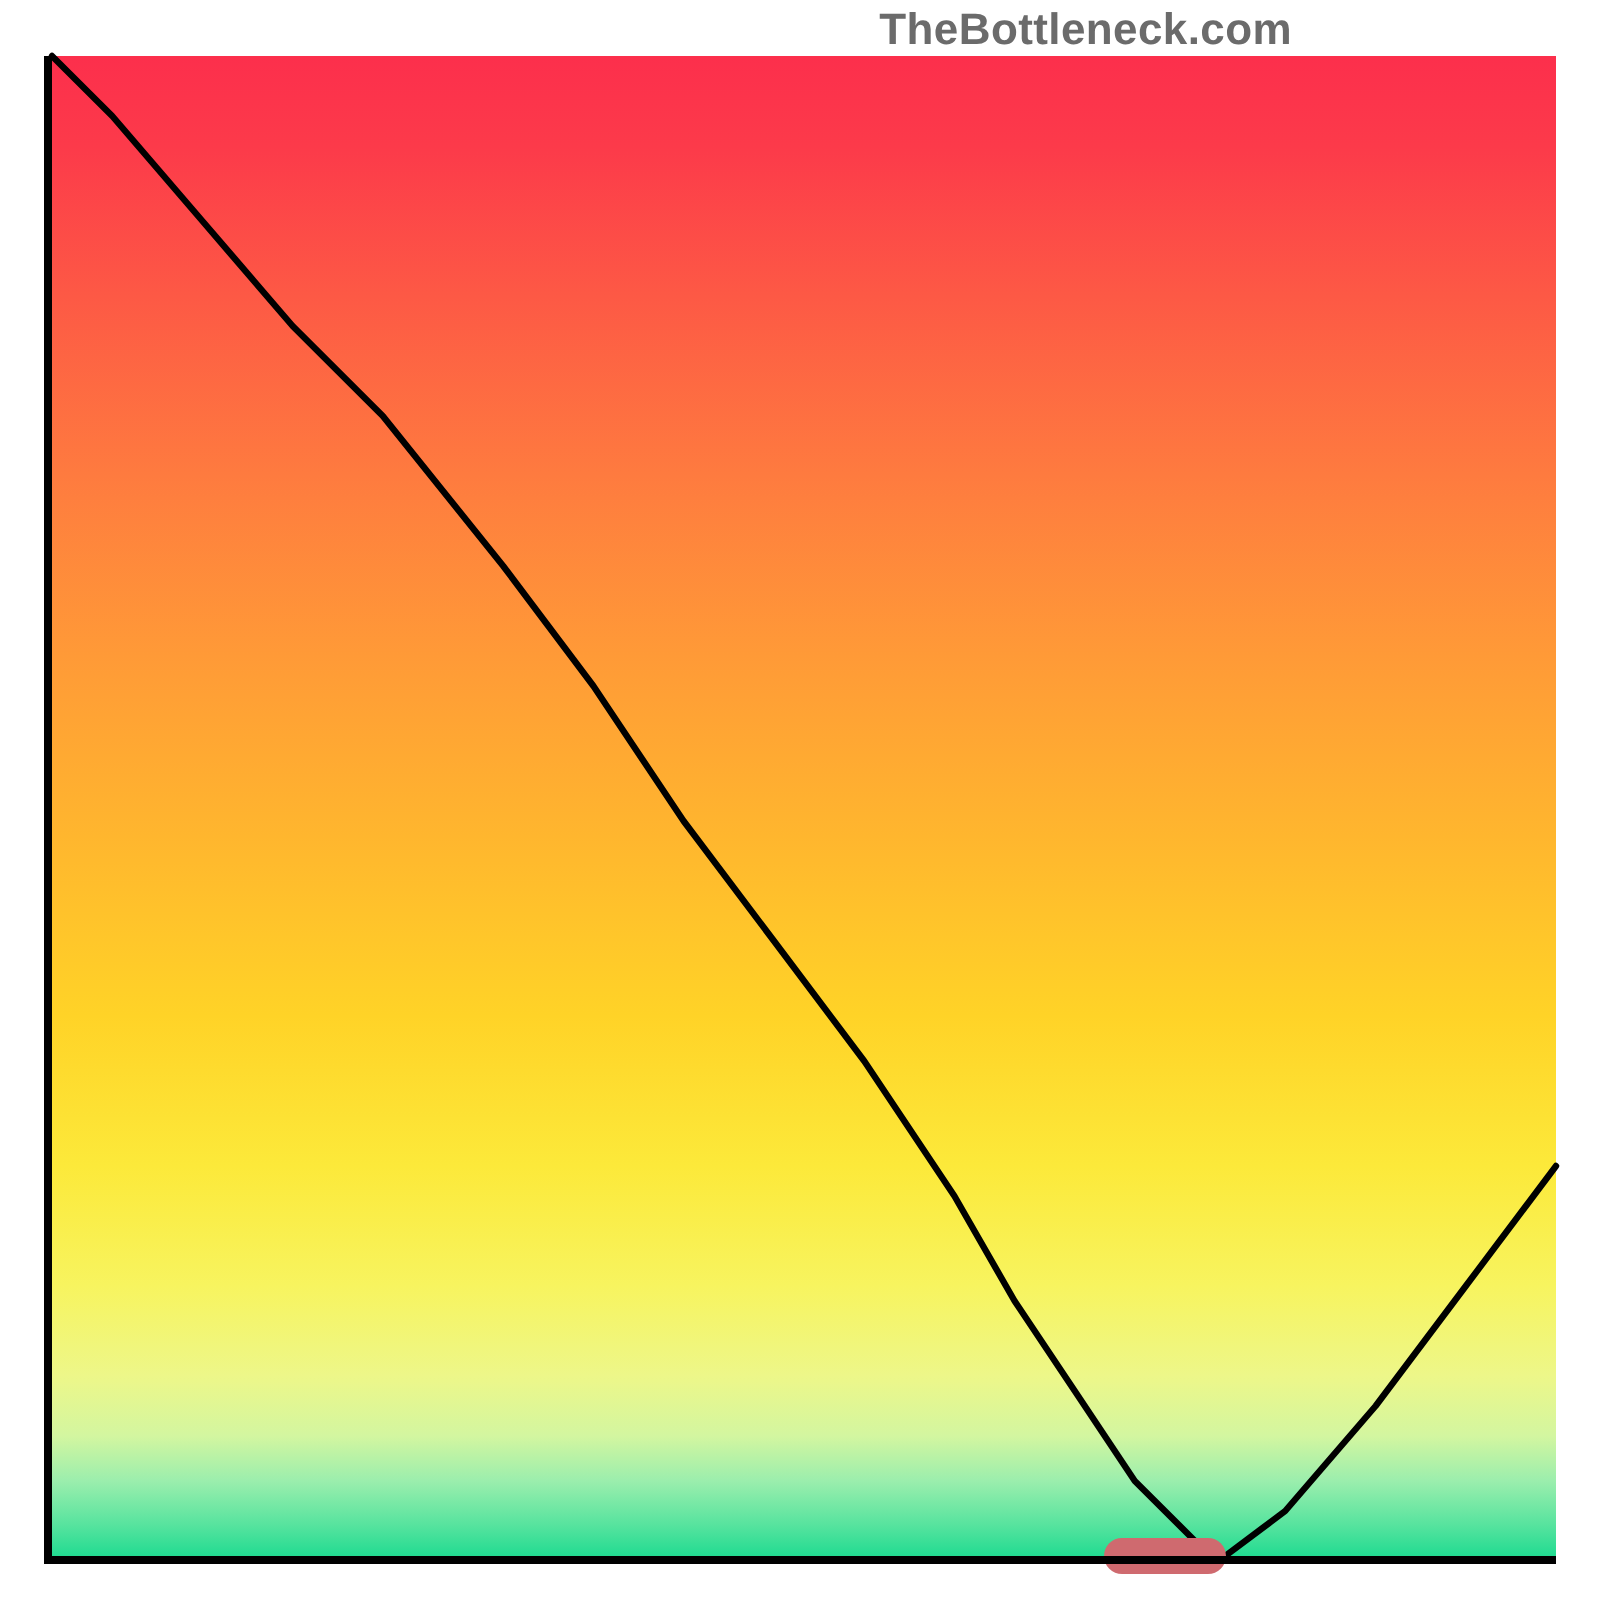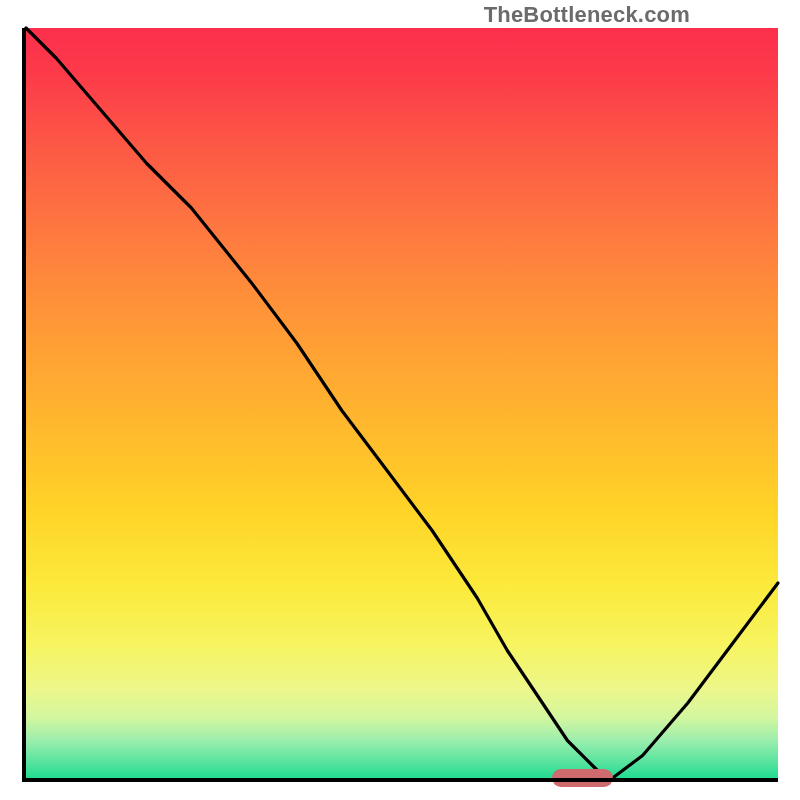--- a/index.html
+++ b/index.html
@@ -8,21 +8,20 @@
     width: 800px;
     height: 800px;
     background: #ffffff;
     font-family: Arial, Helvetica, sans-serif;
     overflow: hidden;
   }
   .stage {
     position: relative;
     width: 652px;
     height: 800px;
-    padding-left: 44px;
   }
   .watermark {
     position: absolute;
     top: 2px;
     right: 6px;
     font-size: 22px;
     font-weight: 600;
     color: #6b6b6b;
     letter-spacing: 0.2px;
     user-select: none;

